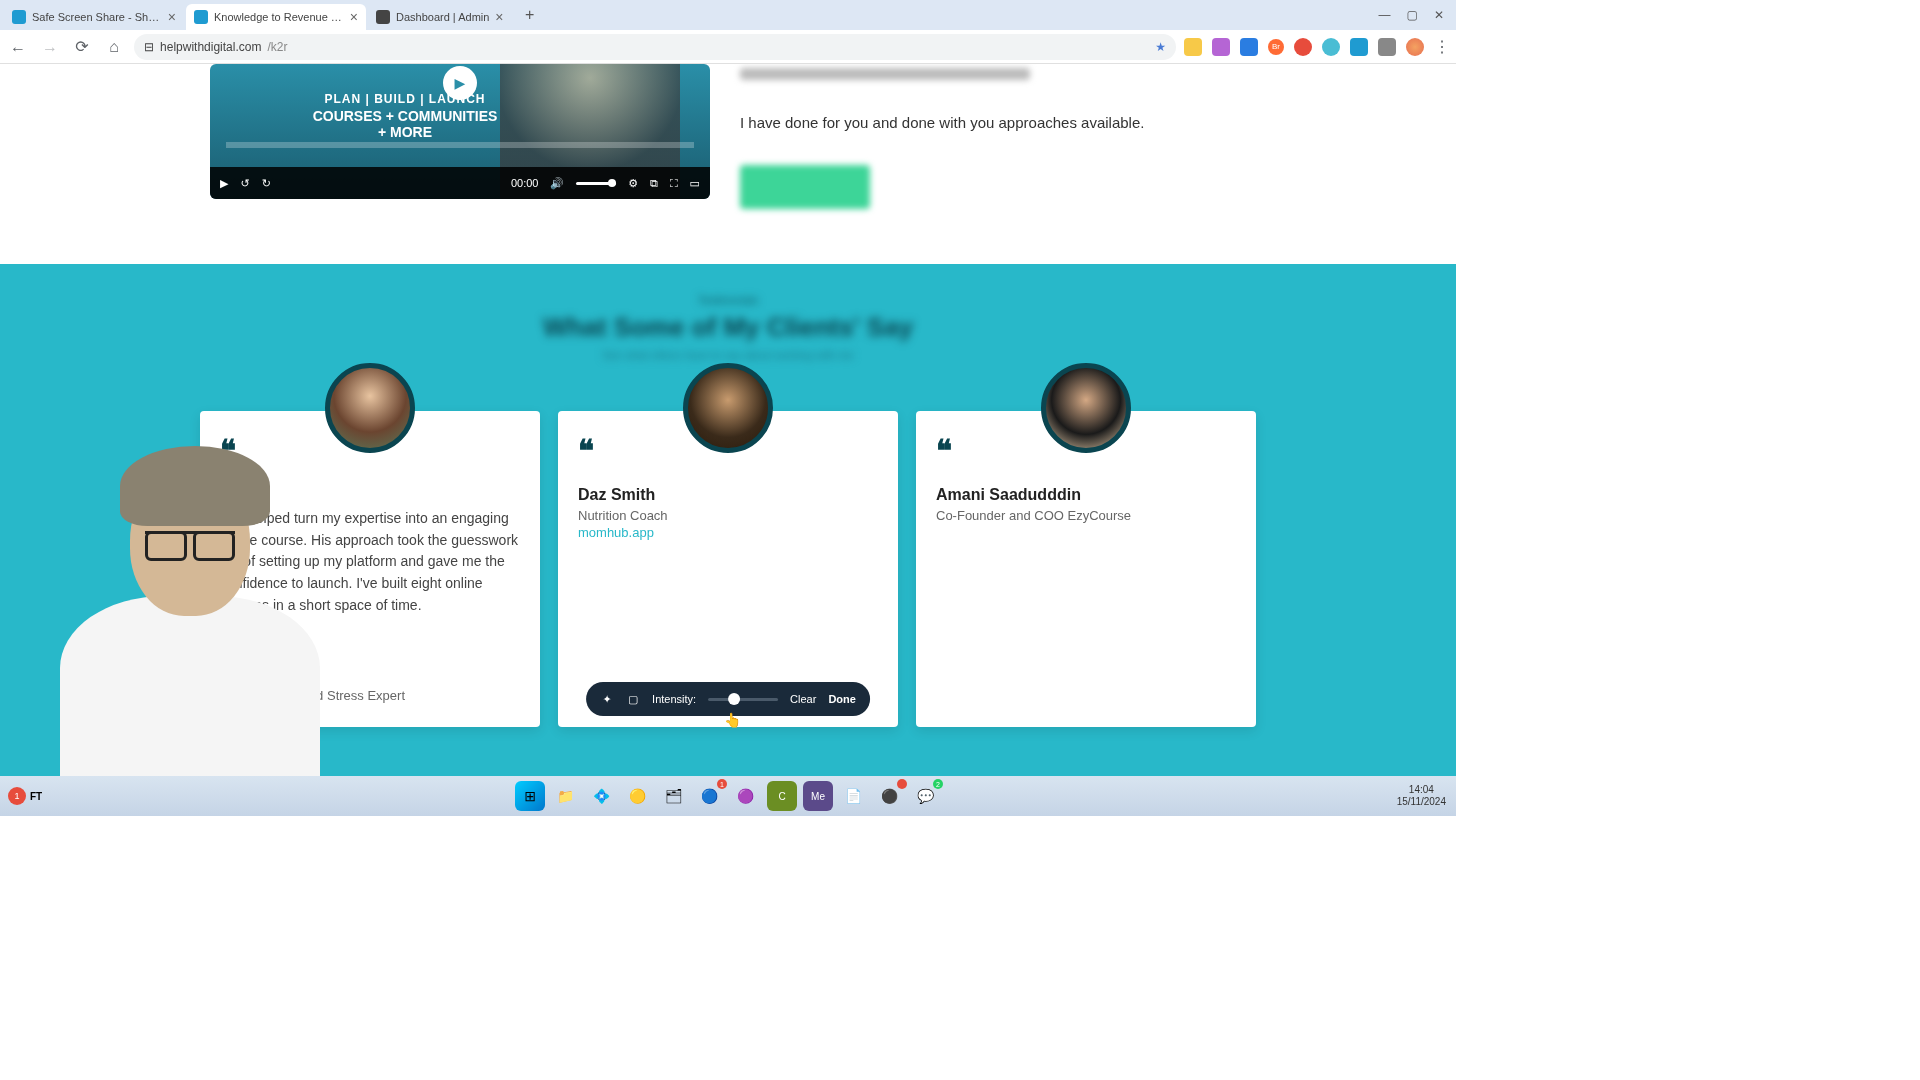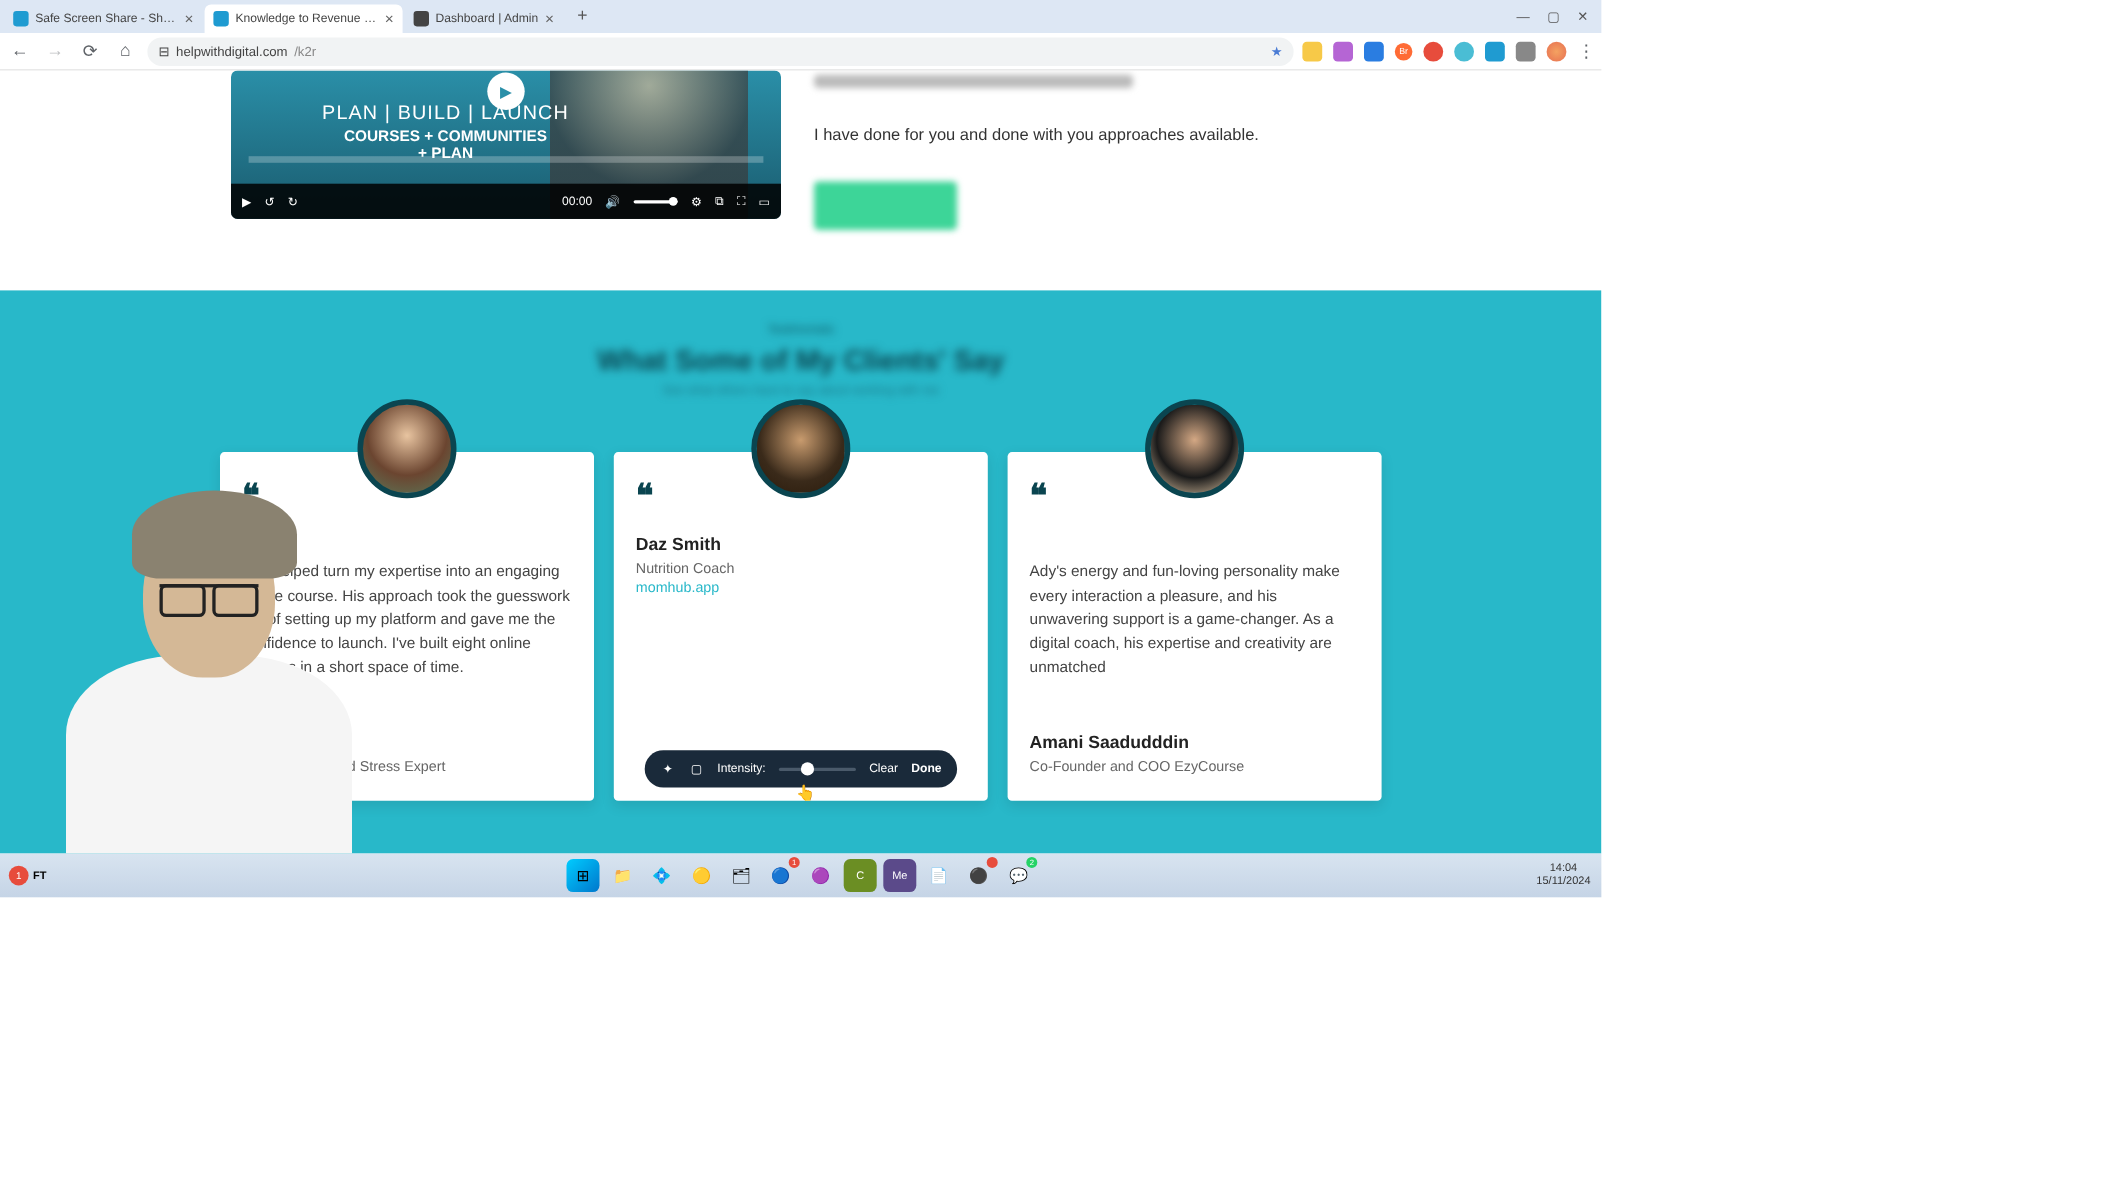--- a/index.html
+++ b/index.html
@@ -23,21 +23,21 @@
 .ext-icons { display: flex; gap: 10px; align-items: center; }
 .ext-i { width: 18px; height: 18px; border-radius: 4px; }
 
 
 .page { position: relative; height: calc(816px - 64px - 40px); overflow: hidden; }
 .hero-row { display: flex; align-items: flex-start; padding: 0 210px; gap: 30px; height: 200px; }
 .video-card { width: 500px; height: 135px; background: linear-gradient(180deg, #2a8fa8 0%, #1a5b6e 100%); border-radius: 6px; position: relative; color: #fff; overflow: hidden; }
 .video-person { position: absolute; right: 30px; top: -40px; width: 180px; height: 180px; background: radial-gradient(circle at 50% 30%, #d4b896 0%, #3a3a3a 60%); border-radius: 8px; opacity: 0.7; }
 .play-big { position: absolute; left: 50%; top: 2px; transform: translateX(-50%); width: 34px; height: 34px; background: #fff; border-radius: 50%; display: flex; align-items: center; justify-content: center; color: #2a8fa8; font-size: 14px; }
 .video-text { position: absolute; left: 40px; top: 28px; width: 310px; text-align: center; }
-.video-text .l1 { font-size: 18px; font-weight: 400; letter-spacing: 1px; }
+.video-text .l1 { font-size: 12px; font-weight: 700; letter-spacing: 1px; }
 .video-text .l2 { font-size: 14px; font-weight: 700; margin-top: 2px; }
 .video-text .l3 { font-size: 14px; font-weight: 700; }
 .video-bar { position: absolute; left: 16px; right: 16px; top: 78px; height: 6px; background: rgba(255,255,255,0.25); }
 .video-ctrl { position: absolute; left: 0; right: 0; bottom: 0; height: 32px; background: rgba(0,0,0,0.85); display: flex; align-items: center; padding: 0 10px; gap: 12px; font-size: 11px; }
 .vc-sp { flex: 1; }
 .vc-vol { width: 40px; height: 3px; background: #fff; border-radius: 2px; position: relative; }
 .vc-vol::after { content: ''; position: absolute; right: 0; top: -3px; width: 8px; height: 8px; background: #fff; border-radius: 50%; }
 
 .hero-copy { flex: 1; padding-top: 4px; }
 .hero-blur { height: 12px; width: 290px; background: #bbb; border-radius: 4px; filter: blur(3px); margin-bottom: 34px; }
@@ -146,21 +146,21 @@
 
 <div class="page">
 
   <div class="hero-row">
     <div class="video-card">
       <div class="video-person"></div>
       <div class="play-big">▶</div>
       <div class="video-text">
         <div class="l1">PLAN | BUILD | LAUNCH</div>
         <div class="l2">COURSES + COMMUNITIES</div>
-        <div class="l3">+ PLAN</div>
+        <div class="l3">+ MORE</div>
       </div>
       <div class="video-bar"></div>
       <div class="video-ctrl">
         <span>▶</span>
         <span>↺</span>
         <span>↻</span>
         <span class="vc-sp"></span>
         <span>00:00</span>
         <span>🔊</span>
         <div class="vc-vol"></div>
@@ -195,21 +195,20 @@
       <div class="card">
         <div class="avatar-ring av2"></div>
         <div class="quote-mark">❝</div>
         <div class="card-name">Daz Smith</div>
         <div class="card-role">Nutrition Coach</div>
         <div class="card-link">momhub.app</div>
       </div>
       <div class="card">
         <div class="avatar-ring av3"></div>
         <div class="quote-mark">❝</div>
-        <div class="card-body">Ady's energy and fun-loving personality make every interaction a pleasure, and his unwavering support is a game-changer. As a digital coach, his expertise and creativity are unmatched</div>
         <div class="card-name">Amani Saadudddin</div>
         <div class="card-role">Co-Founder and COO EzyCourse</div>
       </div>
     </div>
   </div>
 
   <div class="blurbar">
     <span class="bb-icon">✦</span>
     <span class="bb-icon">▢</span>
     <span>Intensity:</span>

